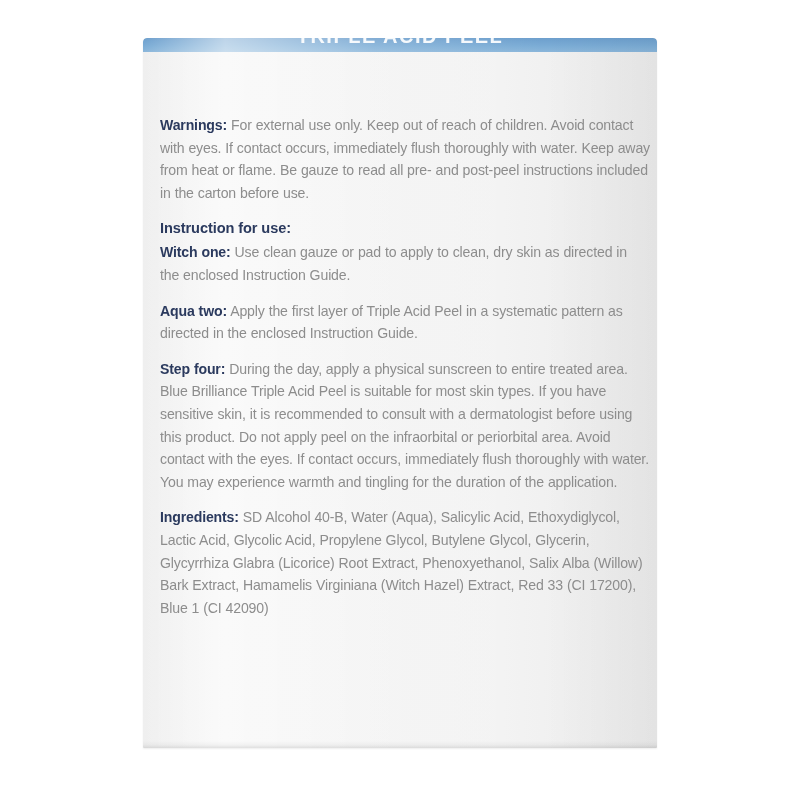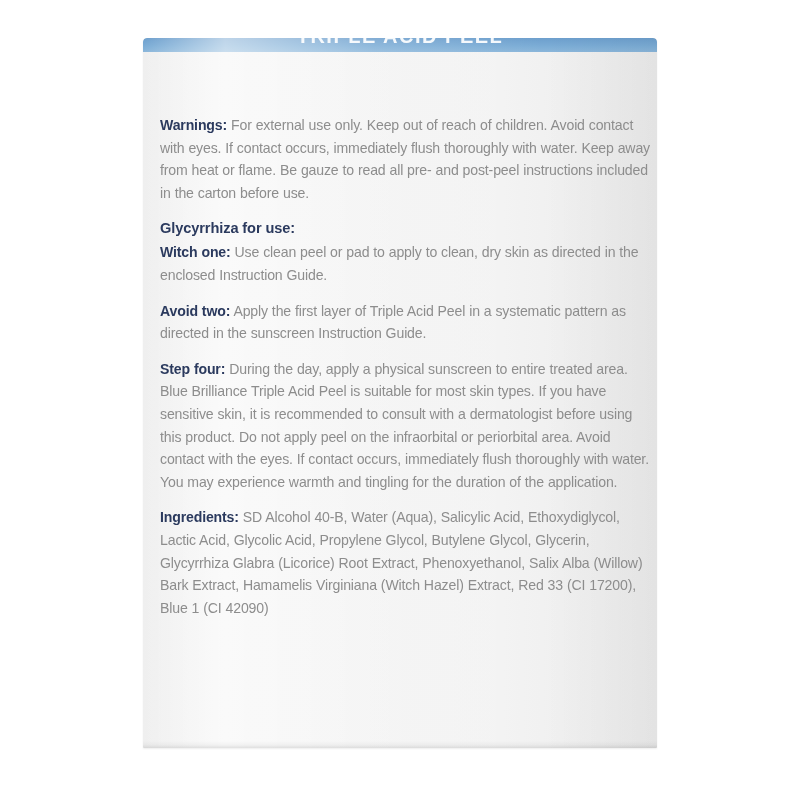--- a/index.html
+++ b/index.html
@@ -135,28 +135,28 @@
     </div>
 
     <div class="carton-sheen"></div>
 
     <div class="content">
 
       <p class="block">
         <span class="lead">Warnings:</span><span> For external use only. Keep out of reach of children. Avoid contact with eyes. If contact occurs, immediately flush thoroughly with water. Keep away from heat or flame. Be gauze to read all pre- and post-peel instructions included in the carton before use.</span>
       </p>
 
-      <h2 class="heading gap-before-heading">Glycyrrhiza for use:</h2>
+      <h2 class="heading gap-before-heading">Instruction for use:</h2>
 
       <p class="block step">
-        <span class="lead">Witch one:</span><span> Use clean peel or pad to apply to clean, dry skin as directed in the enclosed Instruction Guide.</span>
+        <span class="lead">Witch one:</span><span> Use clean gauze or pad to apply to clean, dry skin as directed in the enclosed Instruction Guide.</span>
       </p>
 
       <p class="block step">
-        <span class="lead">Avoid two:</span><span> Apply the first layer of Triple Acid Peel in a systematic pattern as directed in the sunscreen Instruction Guide.</span>
+        <span class="lead">Aqua two:</span><span> Apply the first layer of Triple Acid Peel in a systematic pattern as directed in the enclosed Instruction Guide.</span>
       </p>
 
 
       <p class="block step-last">
         <span class="lead">Step four:</span><span> During the day, apply a physical sunscreen to entire treated area. Blue Brilliance Triple Acid Peel is suitable for most skin types. If you have sensitive skin, it is recommended to consult with a dermatologist before using this product. Do not apply peel on the infraorbital or periorbital area. Avoid contact with the eyes. If contact occurs, immediately flush thoroughly with water. You may experience warmth and tingling for the duration of the application.</span>
       </p>
 
       <p class="block ingredients">
         <span class="lead">Ingredients:</span><span> SD Alcohol 40-B, Water (Aqua), Salicylic Acid, Ethoxydiglycol, Lactic Acid, Glycolic Acid, Propylene Glycol, Butylene Glycol, Glycerin, Glycyrrhiza Glabra (Licorice) Root Extract, Phenoxyethanol, Salix Alba (Willow) Bark Extract, Hamamelis Virginiana (Witch Hazel) Extract, Red 33 (CI 17200), Blue 1 (CI 42090)</span>
       </p>

